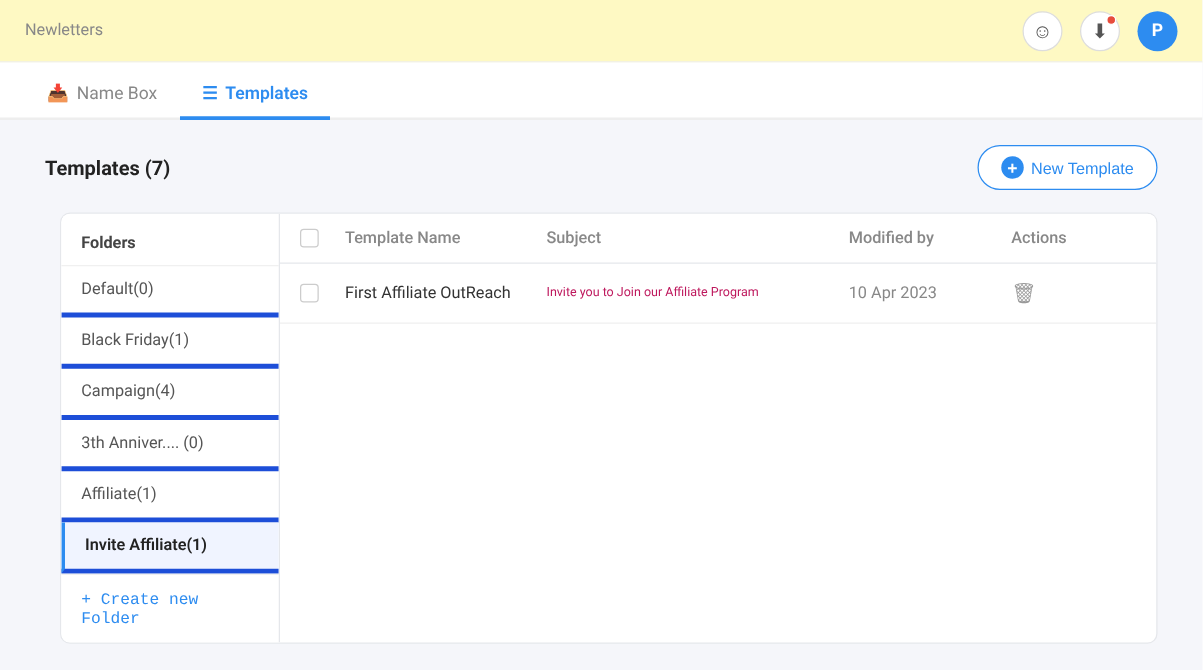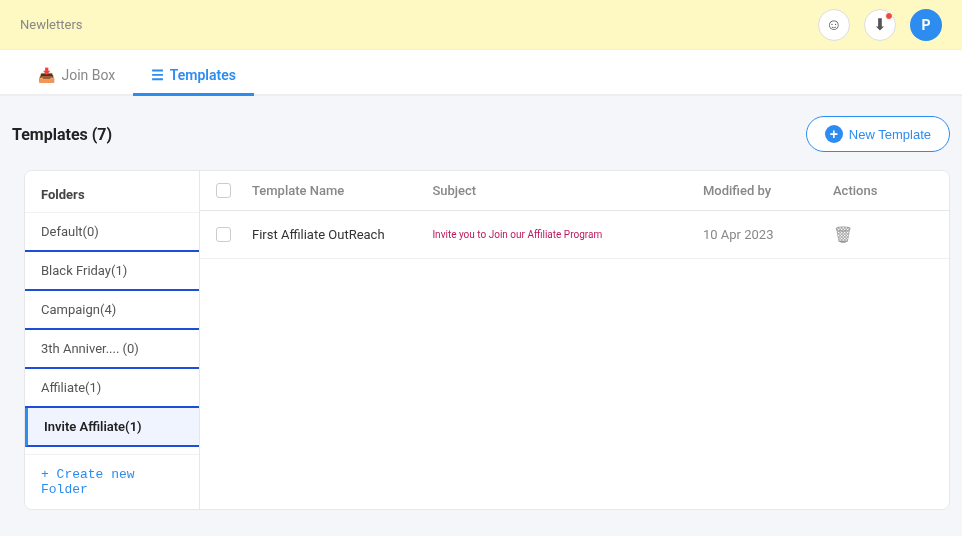--- a/index.html
+++ b/index.html
@@ -90,21 +90,21 @@
     }
     .tab.active {
       color: #2d8cf0;
       border-bottom: 3px solid #2d8cf0;
       font-weight: 600;
     }
     .tab-icon {
       font-size: 14px;
     }
     .page-content {
-      padding: 20px 12px;
+      padding: 20px 36px;
     }
     .page-header {
       display: flex;
       align-items: center;
       justify-content: space-between;
       margin-bottom: 18px;
     }
     .page-title {
       font-size: 16px;
       font-weight: 700;
@@ -161,21 +161,21 @@
     }
     .folder-list {
       flex: 1;
       overflow-y: auto;
     }
     .folder-item {
       padding: 11px 16px;
       font-size: 13px;
       color: #555;
       cursor: pointer;
-      border-bottom: 2px solid #1d4ed8;
+      border-bottom: 4px solid #1d4ed8;
     }
     .folder-item.active {
       background: #f0f4ff;
       color: #222;
       font-weight: 600;
       border-left: 3px solid #2d8cf0;
     }
     .create-folder-btn {
       padding: 12px 16px;
       color: #2d8cf0;
@@ -245,21 +245,21 @@
       ⬇
       <span class="notification-dot"></span>
     </div>
     <div class="avatar">P</div>
   </div>
 </div>
 
 <div class="tabs-bar">
   <div class="tab">
     <span class="tab-icon">📥</span>
-    <span>Join Box</span>
+    <span>Name Box</span>
   </div>
   <div class="tab active">
     <span class="tab-icon">☰</span>
     <span>Templates</span>
   </div>
 </div>
 
 <div class="page-content">
   <div class="page-header">
     <span class="page-title">Templates (7)</span>

